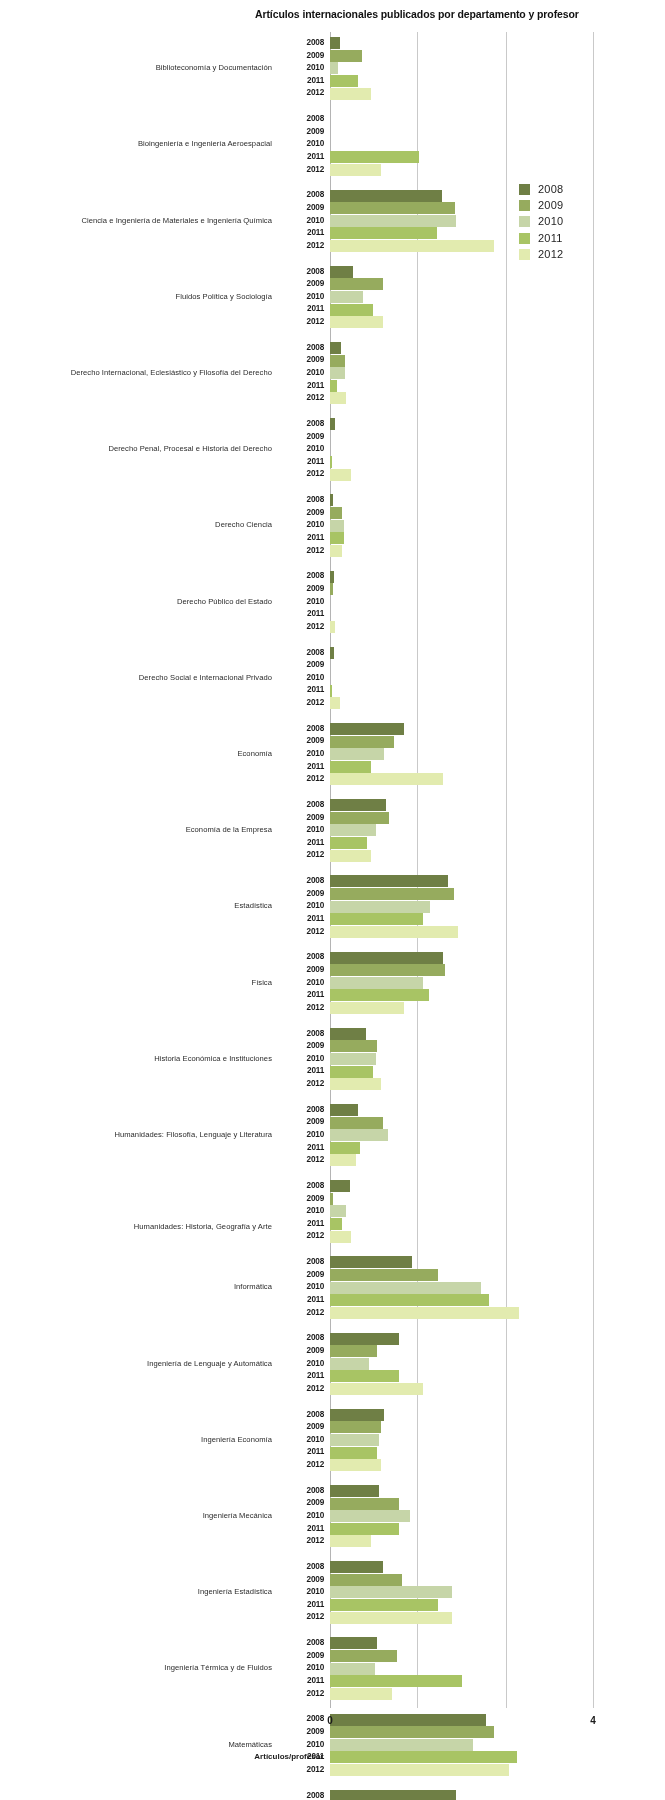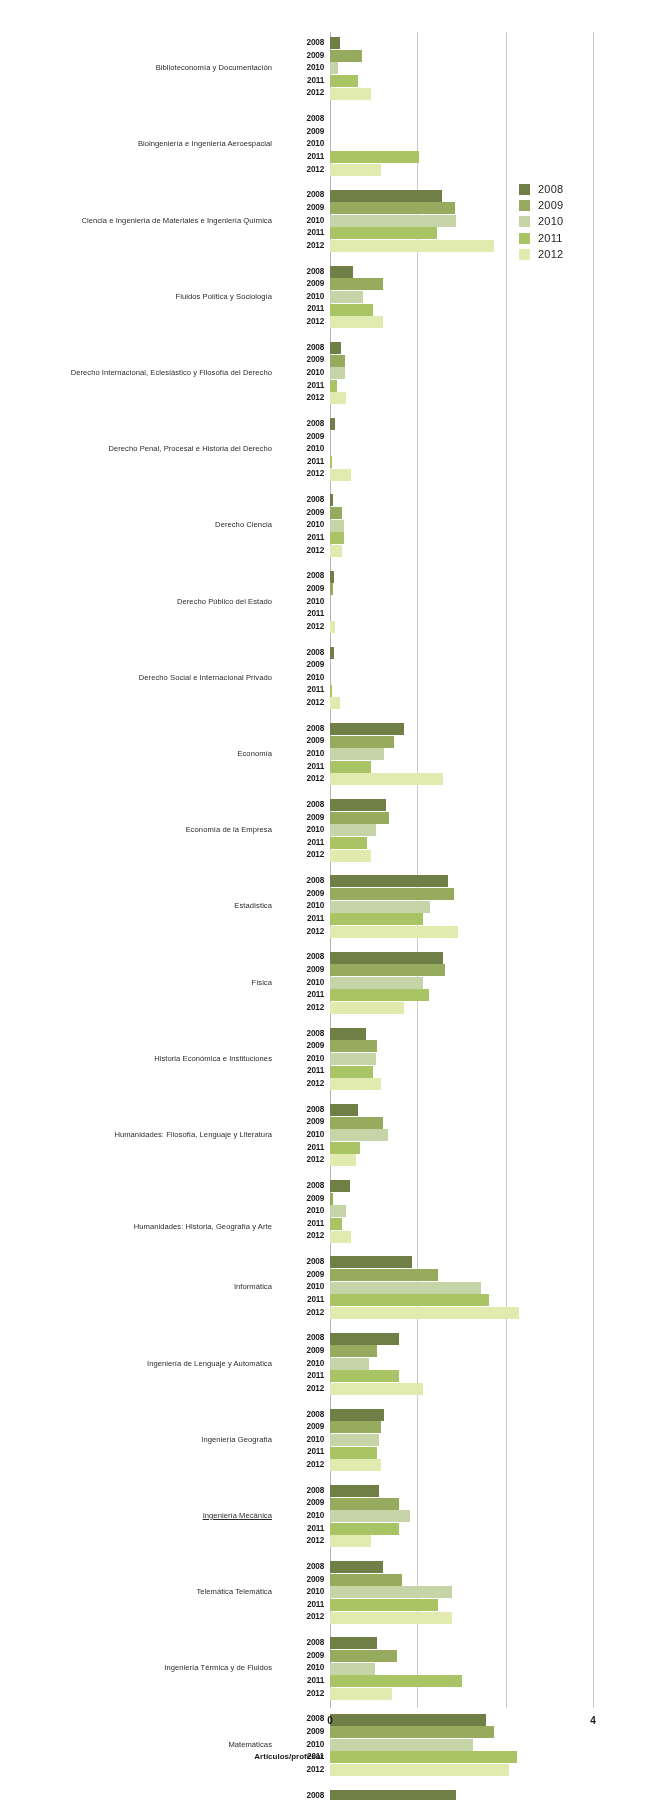--- a/index.html
+++ b/index.html
@@ -129,20 +129,21 @@
     font-size: 8px;
     font-weight: bold;
     color: #1b1b1b;
   }
 </style>
 </head>
 <body>
 
 <div id="page">
 
+  <div id="chart-title">Artículos internacionales publicados por departamento y profesor</div>
 
   <div id="plot">
     <div id="gridlines">
         <div class="gridline axis0" style="left: 330px; height: 1676px;"></div>
         <div class="gridline" style="left: 417.447px; height: 1676px;"></div>
         <div class="gridline" style="left: 505.553px; height: 1676px;"></div>
         <div class="gridline" style="left: 593px; height: 1676px;"></div>
       </div>
     <div id="groups">
         <div class="group" style="top: 5px; height: 63px;">
@@ -589,21 +590,21 @@
               <div class="yr">2011</div>
               <div class="bar" title="Ingeniería de Sistemas y Automática 2011: 1.05" style="width: 69.0375px; background: rgb(168, 196, 100);"></div>
             </div>
             <div class="row">
               <div class="yr">2012</div>
               <div class="bar" title="Ingeniería de Sistemas y Automática 2012: 1.42" style="width: 93.365px; background: rgb(226, 235, 175);"></div>
             </div>
           </div>
         </div>
         <div class="group" style="top: 1376.6px; height: 63px;">
-          <div class="dept-label" style="top: 26.2px;">Ingeniería Geografía</div>
+          <div class="dept-label" style="top: 26.2px;">Ingeniería Economía</div>
           <div class="rows">
             <div class="row">
               <div class="yr">2008</div>
               <div class="bar" title="Ingeniería Eléctrica 2008: 0.82" style="width: 53.915px; background: rgb(111, 127, 69);"></div>
             </div>
             <div class="row">
               <div class="yr">2009</div>
               <div class="bar" title="Ingeniería Eléctrica 2009: 0.78" style="width: 51.285px; background: rgb(150, 171, 94);"></div>
             </div>
             <div class="row">
@@ -614,21 +615,21 @@
               <div class="yr">2011</div>
               <div class="bar" title="Ingeniería Eléctrica 2011: 0.72" style="width: 47.34px; background: rgb(168, 196, 100);"></div>
             </div>
             <div class="row">
               <div class="yr">2012</div>
               <div class="bar" title="Ingeniería Eléctrica 2012: 0.78" style="width: 51.285px; background: rgb(226, 235, 175);"></div>
             </div>
           </div>
         </div>
         <div class="group" style="top: 1452.8px; height: 63px;">
-          <div class="dept-label" style="top: 26.2px; text-decoration: underline;">Ingeniería Mecánica</div>
+          <div class="dept-label" style="top: 26.2px;">Ingeniería Mecánica</div>
           <div class="rows">
             <div class="row">
               <div class="yr">2008</div>
               <div class="bar" title="Ingeniería Mecánica 2008: 0.75" style="width: 49.3125px; background: rgb(111, 127, 69);"></div>
             </div>
             <div class="row">
               <div class="yr">2009</div>
               <div class="bar" title="Ingeniería Mecánica 2009: 1.05" style="width: 69.0375px; background: rgb(150, 171, 94);"></div>
             </div>
             <div class="row">
@@ -639,21 +640,21 @@
               <div class="yr">2011</div>
               <div class="bar" title="Ingeniería Mecánica 2011: 1.05" style="width: 69.0375px; background: rgb(168, 196, 100);"></div>
             </div>
             <div class="row">
               <div class="yr">2012</div>
               <div class="bar" title="Ingeniería Mecánica 2012: 0.62" style="width: 40.765px; background: rgb(226, 235, 175);"></div>
             </div>
           </div>
         </div>
         <div class="group" style="top: 1529px; height: 63px;">
-          <div class="dept-label" style="top: 26.2px;">Telemática Telemática</div>
+          <div class="dept-label" style="top: 26.2px;">Ingeniería Estadística</div>
           <div class="rows">
             <div class="row">
               <div class="yr">2008</div>
               <div class="bar" title="Ingeniería Telemática 2008: 0.8" style="width: 52.6px; background: rgb(111, 127, 69);"></div>
             </div>
             <div class="row">
               <div class="yr">2009</div>
               <div class="bar" title="Ingeniería Telemática 2009: 1.1" style="width: 72.325px; background: rgb(150, 171, 94);"></div>
             </div>
             <div class="row">

